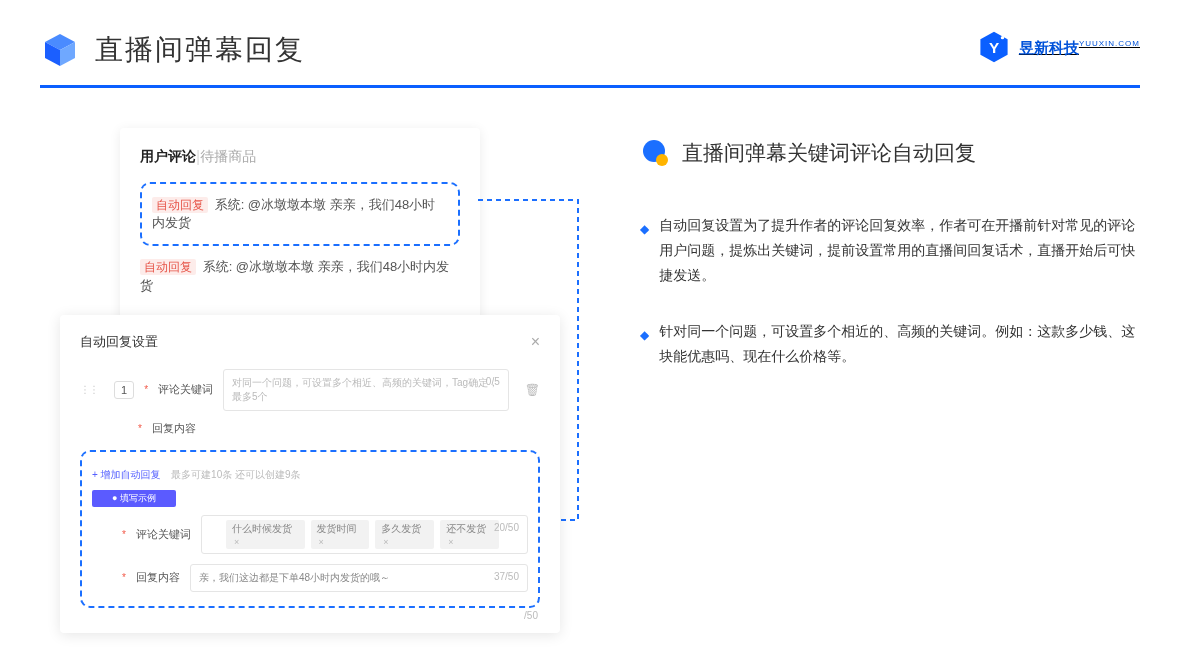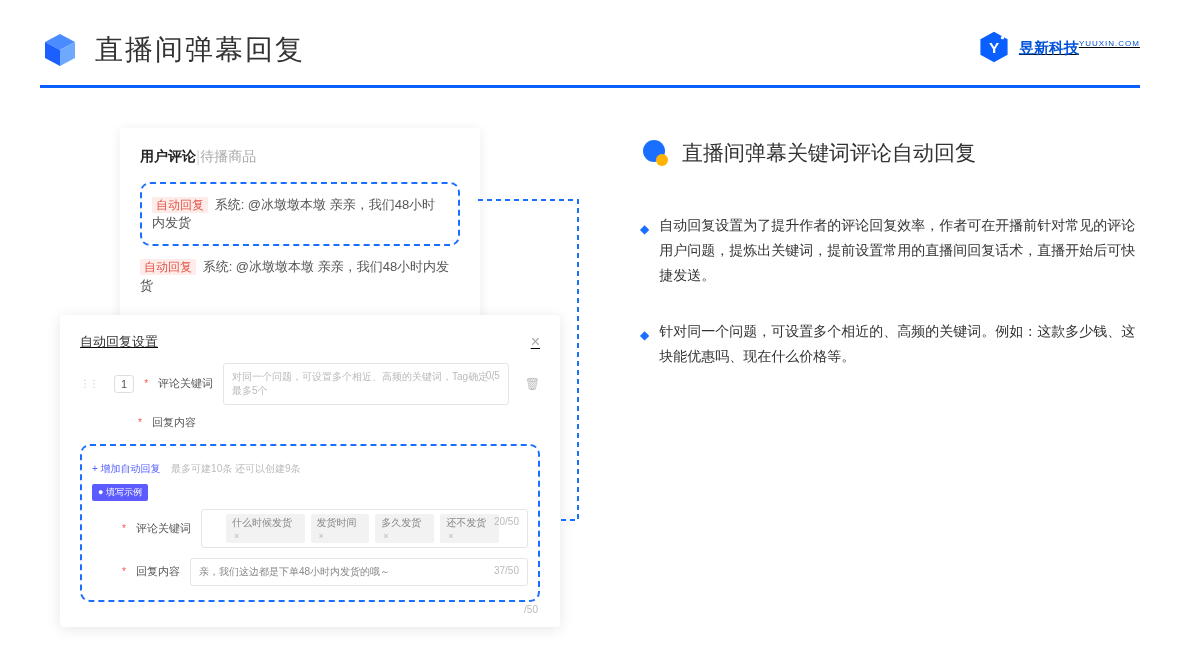--- a/index.html
+++ b/index.html
@@ -18,36 +18,36 @@
   .comment-card { background: #fff; box-shadow: 0 2px 12px rgba(0,0,0,0.08); border-radius: 4px; padding: 20px 20px 20px 20px; margin-left: 60px; width: 360px; }
   .tabs { display: flex; align-items: center; margin-bottom: 16px; }
   .tab-active { font-weight: 600; color: #222; font-size: 14px; }
   .tab-sep { color: #ddd; }
   .tab-in { color: #aaa; font-size: 14px; }
   .highlight-box { border: 2px dashed #1b6fff; border-radius: 10px; padding: 12px 10px; margin-bottom: 12px; }
   .comment-line { font-size: 13px; color: #555; line-height: 1.4; margin-bottom: 10px; }
   .tag-auto { color: #e7574b; font-size: 12px; background: #fdecea; padding: 1px 4px; border-radius: 2px; margin-right: 3px; }
   .sys-text { color: #555; }
   .settings-card { background: #fff; box-shadow: 0 2px 14px rgba(0,0,0,0.1); border-radius: 4px; padding: 18px 20px 25px 20px; width: 500px; position: relative; margin-top: -10px; }
-  .settings-title-row { display: flex; justify-content: space-between; align-items: flex-end; margin-bottom: 12px; text-decoration: underline; }
+  .settings-title-row { display: flex; justify-content: space-between; align-items: flex-end; margin-bottom: 18px; }
   .settings-title { font-size: 13px; color: #333; font-weight: 500; }
   .close-x { color: #aaa; font-size: 16px; cursor: pointer; }
   .form-row { display: flex; align-items: center; gap: 10px; margin-bottom: 10px; font-size: 11px; }
   .num-badge { border: 1px solid #ddd; padding: 2px 6px; border-radius: 3px; color: #555; margin-left: 6px; display: flex; align-items: center; gap: 4px; }
   .drag-dots { color: #ccc; font-size: 10px; letter-spacing: -1px; }
   .star { color: #f25a4a; font-size: 10px; }
   .form-label { color: #555; font-size: 11px; }
   .form-input { flex: 1; border: 1px solid #e5e5e5; border-radius: 3px; padding: 6px 8px; color: #bbb; font-size: 10px; position: relative; }
   .counter { position: absolute; right: 8px; top: 6px; color: #bbb; font-size: 10px; }
   .input-wrap { position: relative; flex: 1; }
   .trash { color: #bbb; font-size: 12px; margin-left: 6px; }
   .example-box { border: 2px dashed #1b6fff; border-radius: 10px; padding: 12px 10px 14px 10px; margin-top: 14px; }
   .add-link { color: #5560ff; font-size: 10px; }
   .hint-txt { color: #bbb; font-size: 10px; margin-left: 6px; }
-  .example-badge { background: #5b5bff; color: #fff; font-size: 9px; padding: 2px 6px; border-radius: 2px; display: inline-block; margin: 8px 0; }
+  .example-badge { background: #5b5bff; color: #fff; font-size: 9px; padding: 2px 20px; border-radius: 2px; display: inline-block; margin: 8px 0; }
   .tag-chip { background: #f2f2f2; color: #888; font-size: 10px; padding: 2px 6px; border-radius: 2px; margin-right: 4px; }
   .tag-close { color: #bbb; font-size: 9px; margin-left: 2px; }
   .right-col { flex: 1; padding-top: 10px; }
   .section-head { display: flex; align-items: center; gap: 12px; margin-bottom: 45px; }
   .bubble-icon { width: 30px; height: 30px; position: relative; }
   .section-title { font-size: 21px; color: #333; font-weight: 400; }
   .bullet-item { display: flex; gap: 10px; margin-bottom: 30px; font-size: 14px; color: #333; line-height: 1.8; }
   .diamond { color: #1b6fff; font-size: 12px; margin-top: 6px; flex-shrink: 0; }
   .inp-content { color: #999; }
 </style>

